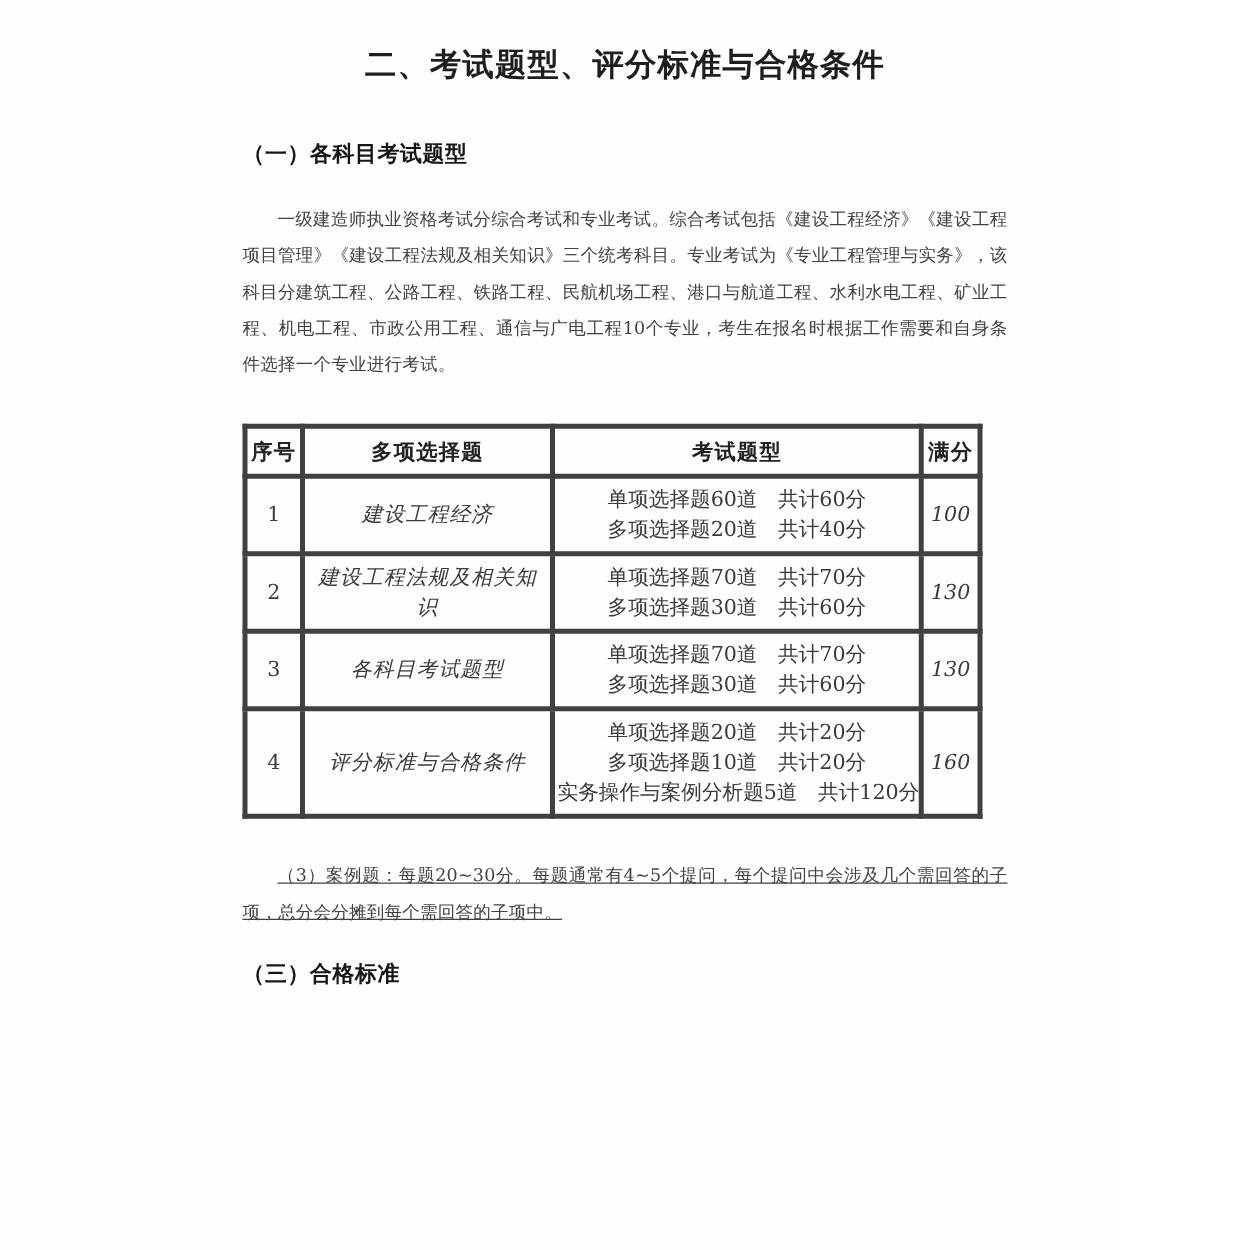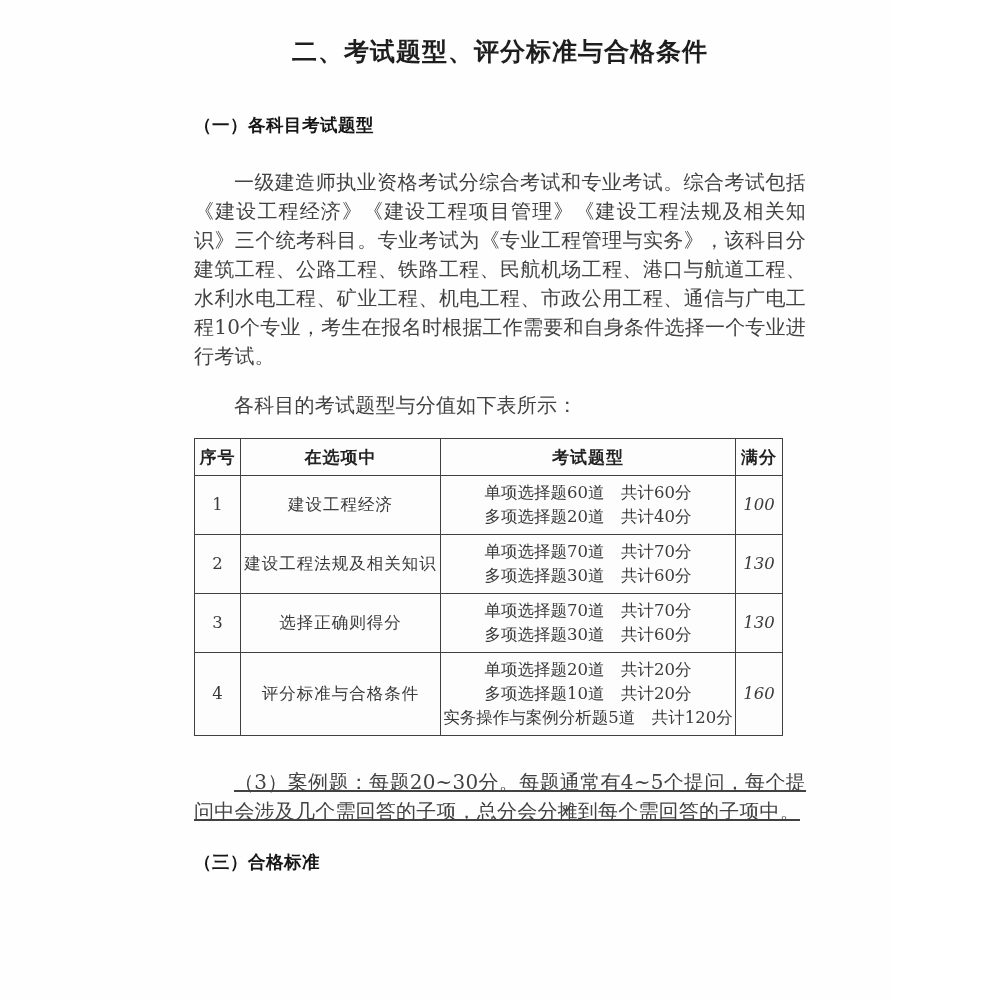--- a/index.html
+++ b/index.html
@@ -41,31 +41,31 @@
     letter-spacing: 1px;
     color: #1e1e1e;
     margin: 0;
     padding-top: 36px;
     padding-bottom: 0;
     line-height: 1.3;
   }
 
   
   .section-head {
-    font-family: Liberation Serif, serif;
+    font-family: Liberation Mono, monospace;
     font-weight: bold;
     font-size: 17.5px;
     color: #161616;
     letter-spacing: 0.5px;
     line-height: 1.4;
   }
 
   
   .para {
-    font-size: 20px;
+    font-size: 14px;
     line-height: 29px;
     text-align: justify;
     text-justify: inter-ideograph;
     color: #3a3a3a;
     letter-spacing: 0.2px;
   }
   .para.indent {
     text-indent: 2em;
   }
 
@@ -81,21 +81,21 @@
   
   .exam-table {
     border-collapse: collapse;
     width: 588px;
     margin-left: 0;
     table-layout: fixed;
     background: #fdfdfd;
   }
   .exam-table th,
   .exam-table td {
-    border: 1px solid #404040;
+    border: 4px solid #404040;
     text-align: center;
     vertical-align: middle;
     color: #3a3a3a;
     font-family: "DejaVu Serif", "Liberation Serif", serif;
   }
   .exam-table thead th {
     font-weight: bold;
     font-size: 17px;
     height: 32px;
     padding: 2px 0;
@@ -106,21 +106,21 @@
   .col-name  { width: 200px; }
   .col-type  { width: 295px; }
   .col-full  { width: 47px; }
 
   .exam-table tbody td {
     font-size: 16.5px;
     padding: 5px 2px;
     line-height: 24px;
   }
   .cell-no   { font-size: 17px; }
-  .cell-name { letter-spacing: 1px; font-size: 17px; }
+  .cell-name { letter-spacing: 1px; font-size: 17px; font-style: italic; }
   .cell-full { font-size: 17px; font-style: italic; }
   .type-line { white-space: nowrap; display: block; text-align: center; }
 
   
   .scanfade { color: #424242; }
 </style>
 </head>
 <body>
 
 <div class="page">
@@ -129,35 +129,34 @@
     <h1 class="doc-title">二、考试题型、评分标准与合格条件</h1>
 
     <div class="sp-title-gap"></div>
 
     <div class="section-head">（一）各科目考试题型</div>
 
     <div class="sp-sec1-gap"></div>
 
     <p class="para indent scanfade">一级建造师执业资格考试分综合考试和专业考试。综合考试包括《建设工程经济》《建设工程项目管理》《建设工程法规及相关知识》三个统考科目。专业考试为《专业工程管理与实务》，该科目分建筑工程、公路工程、铁路工程、民航机场工程、港口与航道工程、水利水电工程、矿业工程、机电工程、市政公用工程、通信与广电工程10个专业，考生在报名时根据工作需要和自身条件选择一个专业进行考试。</p>
 
-    <p class="para indent scanfade" style="margin-top:6px;margin-bottom:0;">各科目的考试题型与分值如下表所示：</p>
 
     <div class="sp-before-table"></div>
 
     <table class="exam-table">
       <colgroup>
         <col class="col-no">
         <col class="col-name">
         <col class="col-type">
         <col class="col-full">
       </colgroup>
       <thead>
         <tr>
           <th>序号</th>
-          <th>在选项中</th>
+          <th>多项选择题</th>
           <th>考试题型</th>
           <th>满分</th>
         </tr>
       </thead>
       <tbody>
         <tr>
           <td class="cell-no">1</td>
           <td class="cell-name">建设工程经济</td>
           <td>
             <span class="type-line">单项选择题60道　共计60分</span>
@@ -169,21 +168,21 @@
           <td class="cell-no">2</td>
           <td class="cell-name">建设工程法规及相关知识</td>
           <td>
             <span class="type-line">单项选择题70道　共计70分</span>
             <span class="type-line">多项选择题30道　共计60分</span>
           </td>
           <td class="cell-full">130</td>
         </tr>
         <tr>
           <td class="cell-no">3</td>
-          <td class="cell-name">选择正确则得分</td>
+          <td class="cell-name">各科目考试题型</td>
           <td>
             <span class="type-line">单项选择题70道　共计70分</span>
             <span class="type-line">多项选择题30道　共计60分</span>
           </td>
           <td class="cell-full">130</td>
         </tr>
         <tr>
           <td class="cell-no">4</td>
           <td class="cell-name">评分标准与合格条件</td>
           <td>

